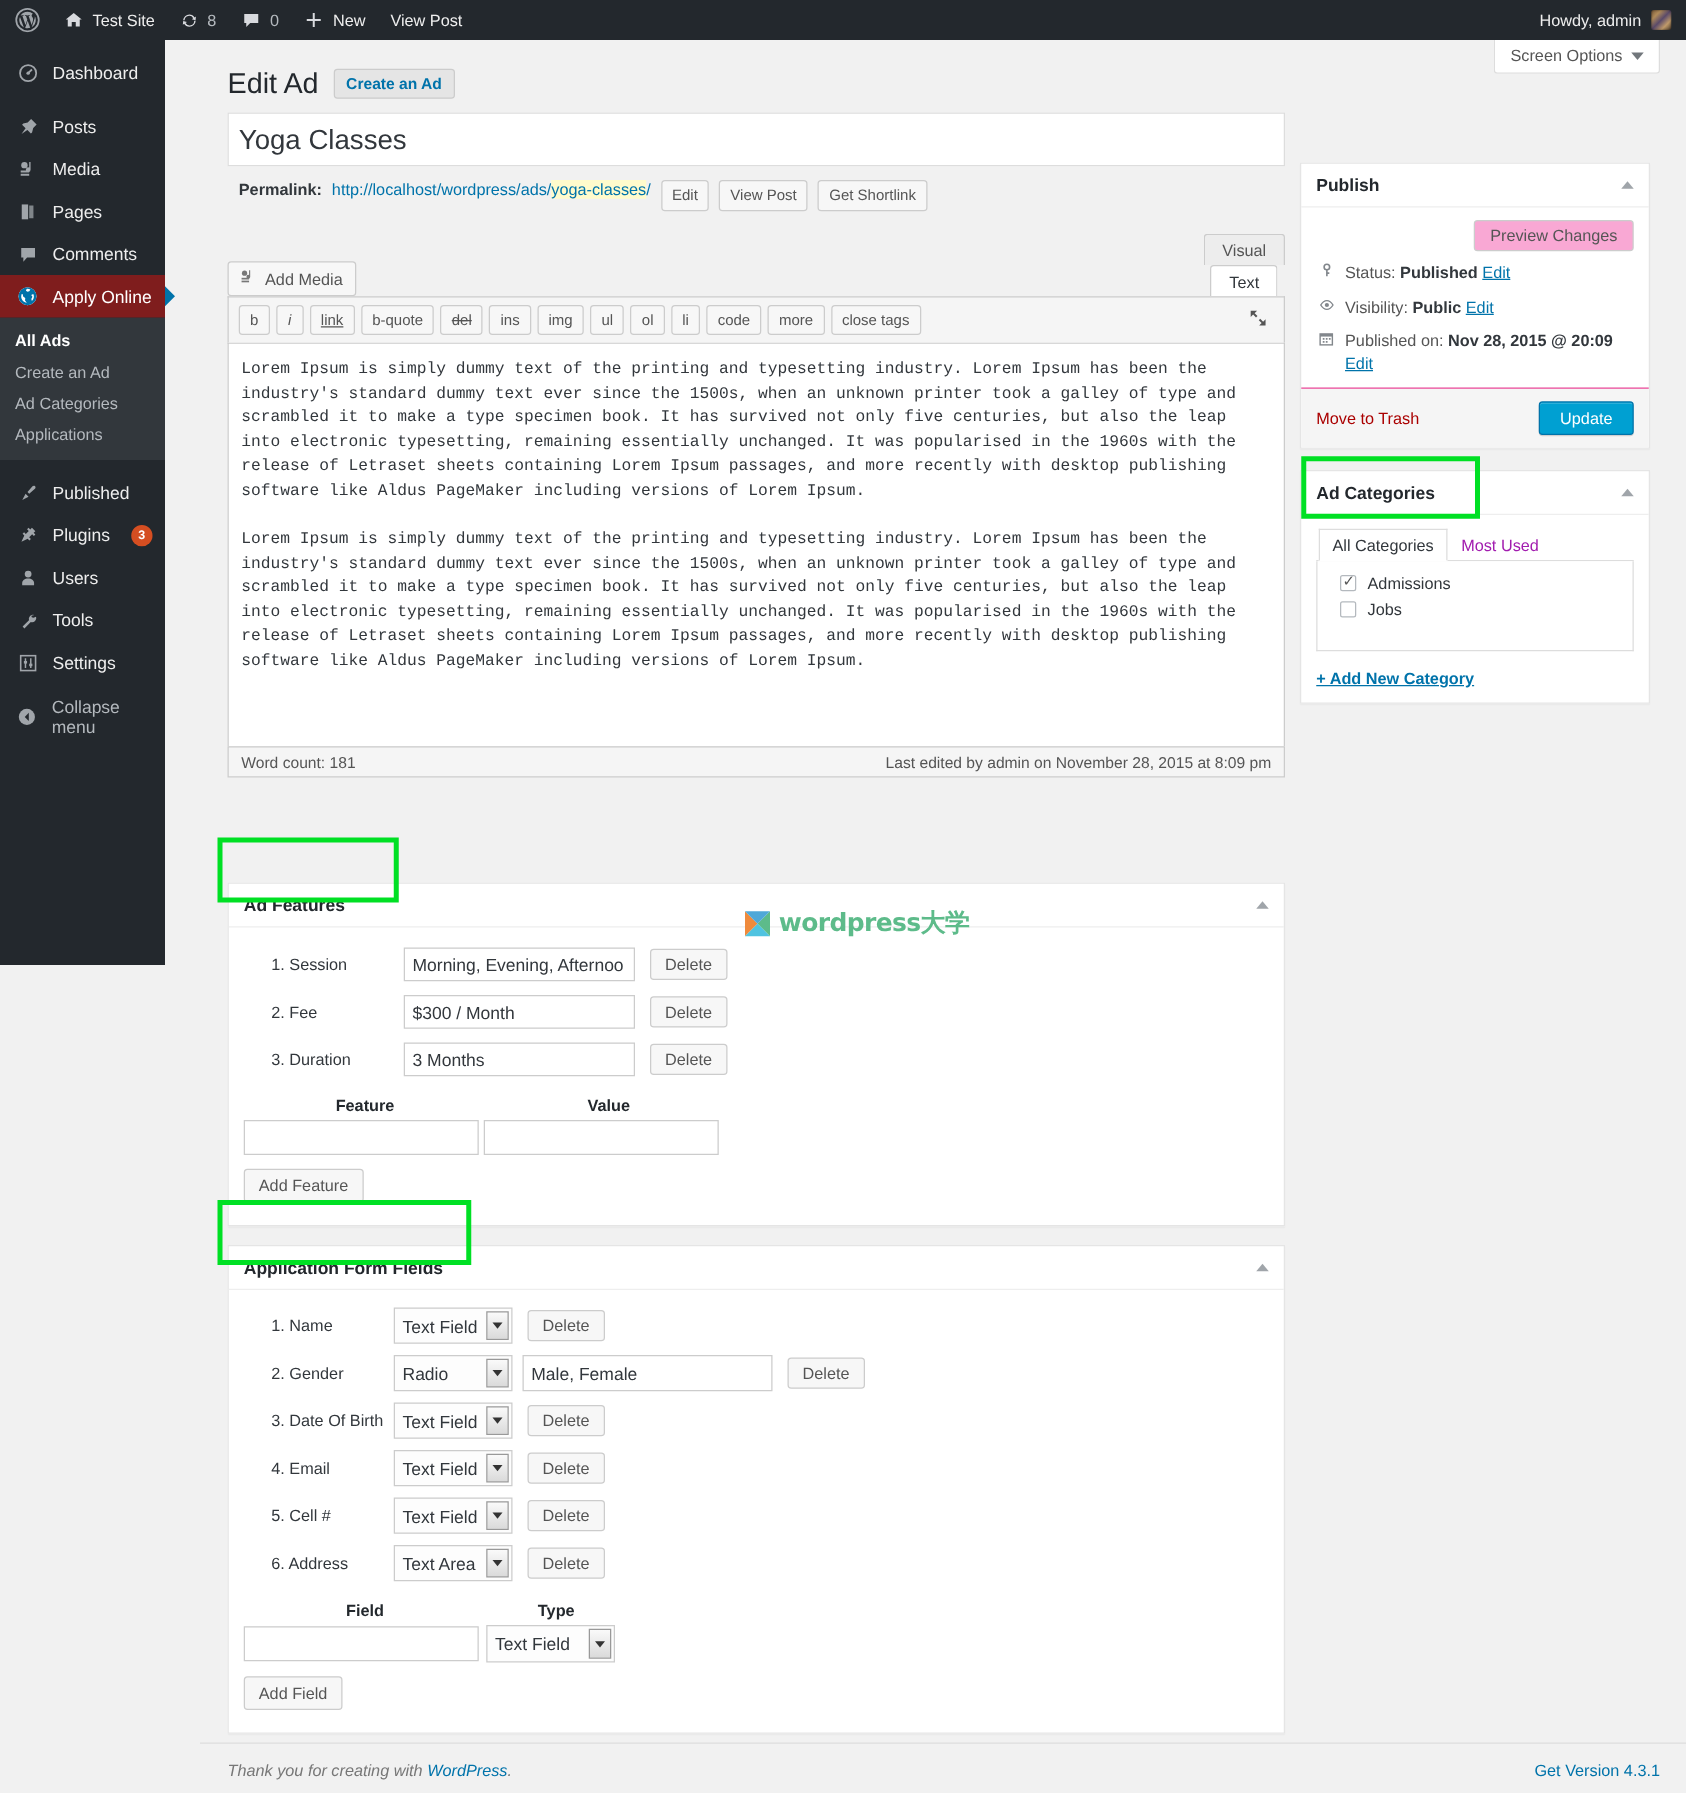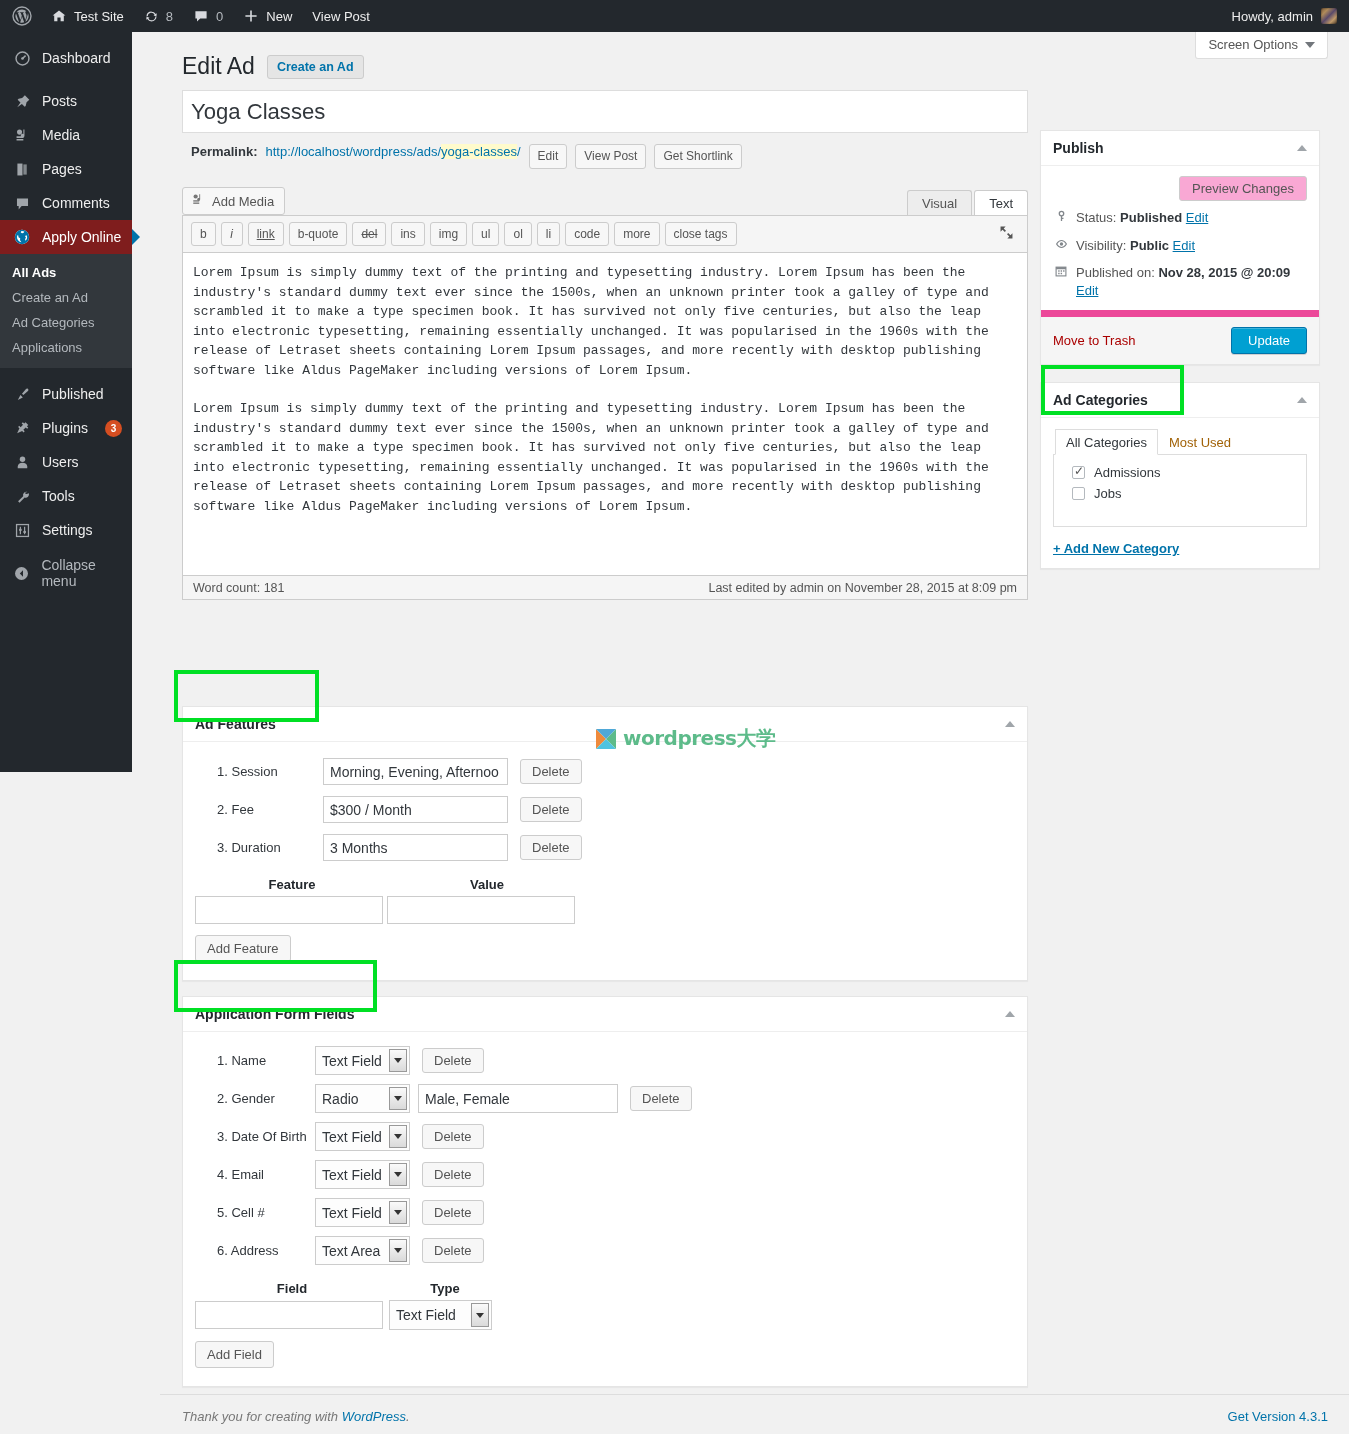--- a/index.html
+++ b/index.html
@@ -119,21 +119,21 @@
   }
 
   
   #editor-wrap { margin-top:18px; position:relative; }
   #media-row { display:flex; align-items:flex-end; }
   #add-media-btn {
     background:#f7f7f7; border:1px solid #ccc; border-radius:3px;
     font-size:13px; color:#555; padding:4px 10px 4px 8px; cursor:pointer;
     display:flex; align-items:center; gap:6px;
   }
-  #editor-tabs { margin-left:auto; display:flex; align-items:flex-start; }
+  #editor-tabs { margin-left:auto; display:flex; align-items:center;flex-direction:column; }
   .ed-tab {
     border:1px solid #ccc; border-bottom:none;
     padding:5px 14px 4px 14px; font-size:13px; cursor:pointer;
     background:#ededed; color:#555; border-radius:3px 3px 0 0; margin-left:2px;
   }
   .ed-tab.active { background:#fff; color:#32373c; }
 
   #editor-toolbar {
     border:1px solid #ccc; border-bottom:none; background:#f5f5f5;
     padding:6px 8px; display:flex; align-items:center; gap:5px;
@@ -196,36 +196,36 @@
     font-size:13px; color:#555; padding:4px 12px; cursor:pointer;
   }
   .pb-line {
     clear:both; display:flex; align-items:flex-start; gap:7px;
     padding:8px 0 0 0; font-size:13px; color:#555; line-height:18px;
   }
   .pb-line .ic { width:16px; flex:0 0 16px; color:#82878c; text-align:center;}
   .pb-line b { color:#32373c; }
   .lnk { color:#0073aa; text-decoration:underline; cursor:pointer; }
   .pb-major {
-    border-top:7px solid #ec4899; background:#f5f5f5;
+    border-top:1px solid #ec4899; background:#f5f5f5;
     padding:10px 12px; display:flex; align-items:center;
   }
   #trash-link { color:#a00; text-decoration:none; cursor:pointer; font-size:13px; }
   #update-btn {
     margin-left:auto; background:#00a0d2; border:1px solid #0073aa;
     color:#fff; border-radius:3px; padding:5px 16px; font-size:13px;
     cursor:pointer; font-weight:400;
     box-shadow:inset 0 1px 0 rgba(120,200,230,.5), 0 1px 0 rgba(0,0,0,.15);
   }
 
   
   #cats-box { margin-top:17px; }
   .cat-tabs { display:flex; border-bottom:1px solid #ddd; margin:0 0 0 0; padding-left:2px; }
   .cat-tab {
-    padding:5px 10px 4px 10px; font-size:13px; color:#a16207; cursor:pointer;
+    padding:5px 10px 4px 10px; font-size:13px; color:#a21caf; cursor:pointer;
     border:1px solid transparent; border-bottom:none; position:relative; top:1px;
   }
   .cat-tab.active {
     background:#fff; border-color:#ddd; color:#32373c; border-bottom:1px solid #fff;
   }
   .cat-list {
     border:1px solid #ddd; border-top:none; height:72px; padding:8px 10px;
     background:#fff;
   }
   .cat-item { display:flex; align-items:center; gap:9px; padding:2px 0 4px 8px; font-size:13px; color:#32373c; }

